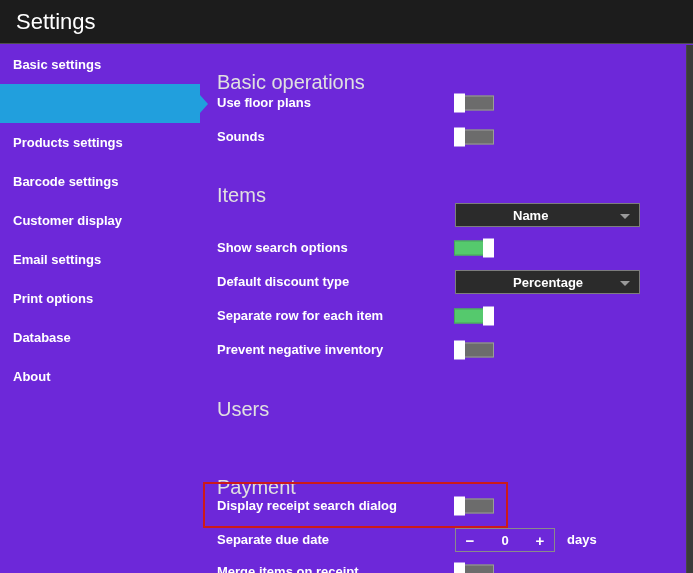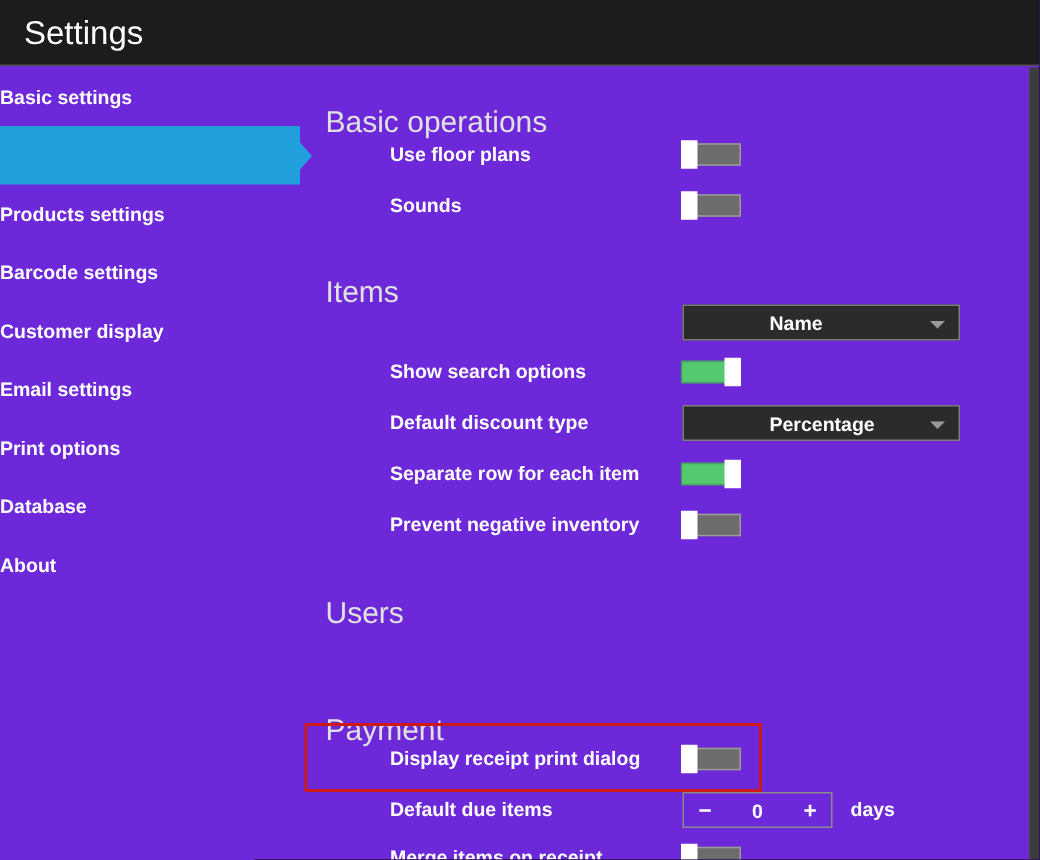--- a/index.html
+++ b/index.html
@@ -15,39 +15,39 @@
     background:#1c1c1c;border-bottom:1px solid #4e4e4e;box-sizing:border-box;
   }
   .titlebar .title{
     margin:0;padding-left:16px;line-height:43px;
     font-size:22px;font-weight:300;color:#ffffff;
   }
   
   .sidebar{position:absolute;left:0;top:45px;width:208px;}
   .sb-item{
     position:relative;height:39px;width:200px;
-    display:flex;align-items:center;box-sizing:border-box;
+    display:flex;align-items:center;padding-left:13px;box-sizing:border-box;
     font-size:13px;font-weight:600;color:#fff;cursor:pointer;white-space:nowrap;
   }
   .sb-item.selected{background:#219fdd;}
   .sb-item .pointer{
     position:absolute;right:-8px;top:50%;transform:translateY(-50%);
     width:0;height:0;border-top:9px solid transparent;border-bottom:9px solid transparent;
     border-left:8px solid #219fdd;display:none;
   }
   .sb-item.selected .pointer{display:block;}
   
   .sec{
     position:absolute;left:217px;height:26px;line-height:26px;
     font-size:20px;font-weight:300;color:#e0e0e0;white-space:nowrap;
   }
   .row{position:absolute;left:217px;width:470px;height:24px;}
   .row .lbl{
     position:absolute;left:0;top:0;line-height:24px;
-    font-size:13px;font-weight:600;color:#fff;white-space:nowrap;margin-left:43px;
+    font-size:13px;font-weight:600;color:#fff;white-space:nowrap;
   }
   
   .toggle{position:absolute;left:237px;top:50%;transform:translateY(-50%);width:40px;height:19px;cursor:pointer;}
   .toggle .track{
     position:absolute;left:0;top:2px;width:40px;height:15px;box-sizing:border-box;
     background:#6c6c6c;border:1px solid #9b9b9b;
   }
   .toggle.on .track{background:#55c96d;border-color:#47a55b;}
   .toggle .knob{position:absolute;top:0;width:11px;height:19px;background:#ffffff;}
   .toggle.off .knob{left:0;}
@@ -197,29 +197,29 @@
       <span class="knob"></span>
     </span>
   </div>
 
   <h2 class="sec" style="top:379px">Users</h2>
 
 
   <h2 class="sec" style="top:457px">Payment</h2>
 
   <div class="row" style="top:494px">
-    <span class="lbl">Display receipt print dialog</span>
+    <span class="lbl">Display receipt search dialog</span>
     <span class="toggle off">
       <span class="track"></span>
       <span class="knob"></span>
     </span>
   </div>
 
   <div class="row" style="top:528px">
-    <span class="lbl">Default due items</span>
+    <span class="lbl">Separate due date</span>
     <span class="stepper">
       <span class="btn">−</span>
       <span class="val">0</span>
       <span class="btn">+</span>
     </span>
     <span class="unit">days</span>
   </div>
 
   <div class="row" style="top:560px">
     <span class="lbl">Merge items on receipt</span>

